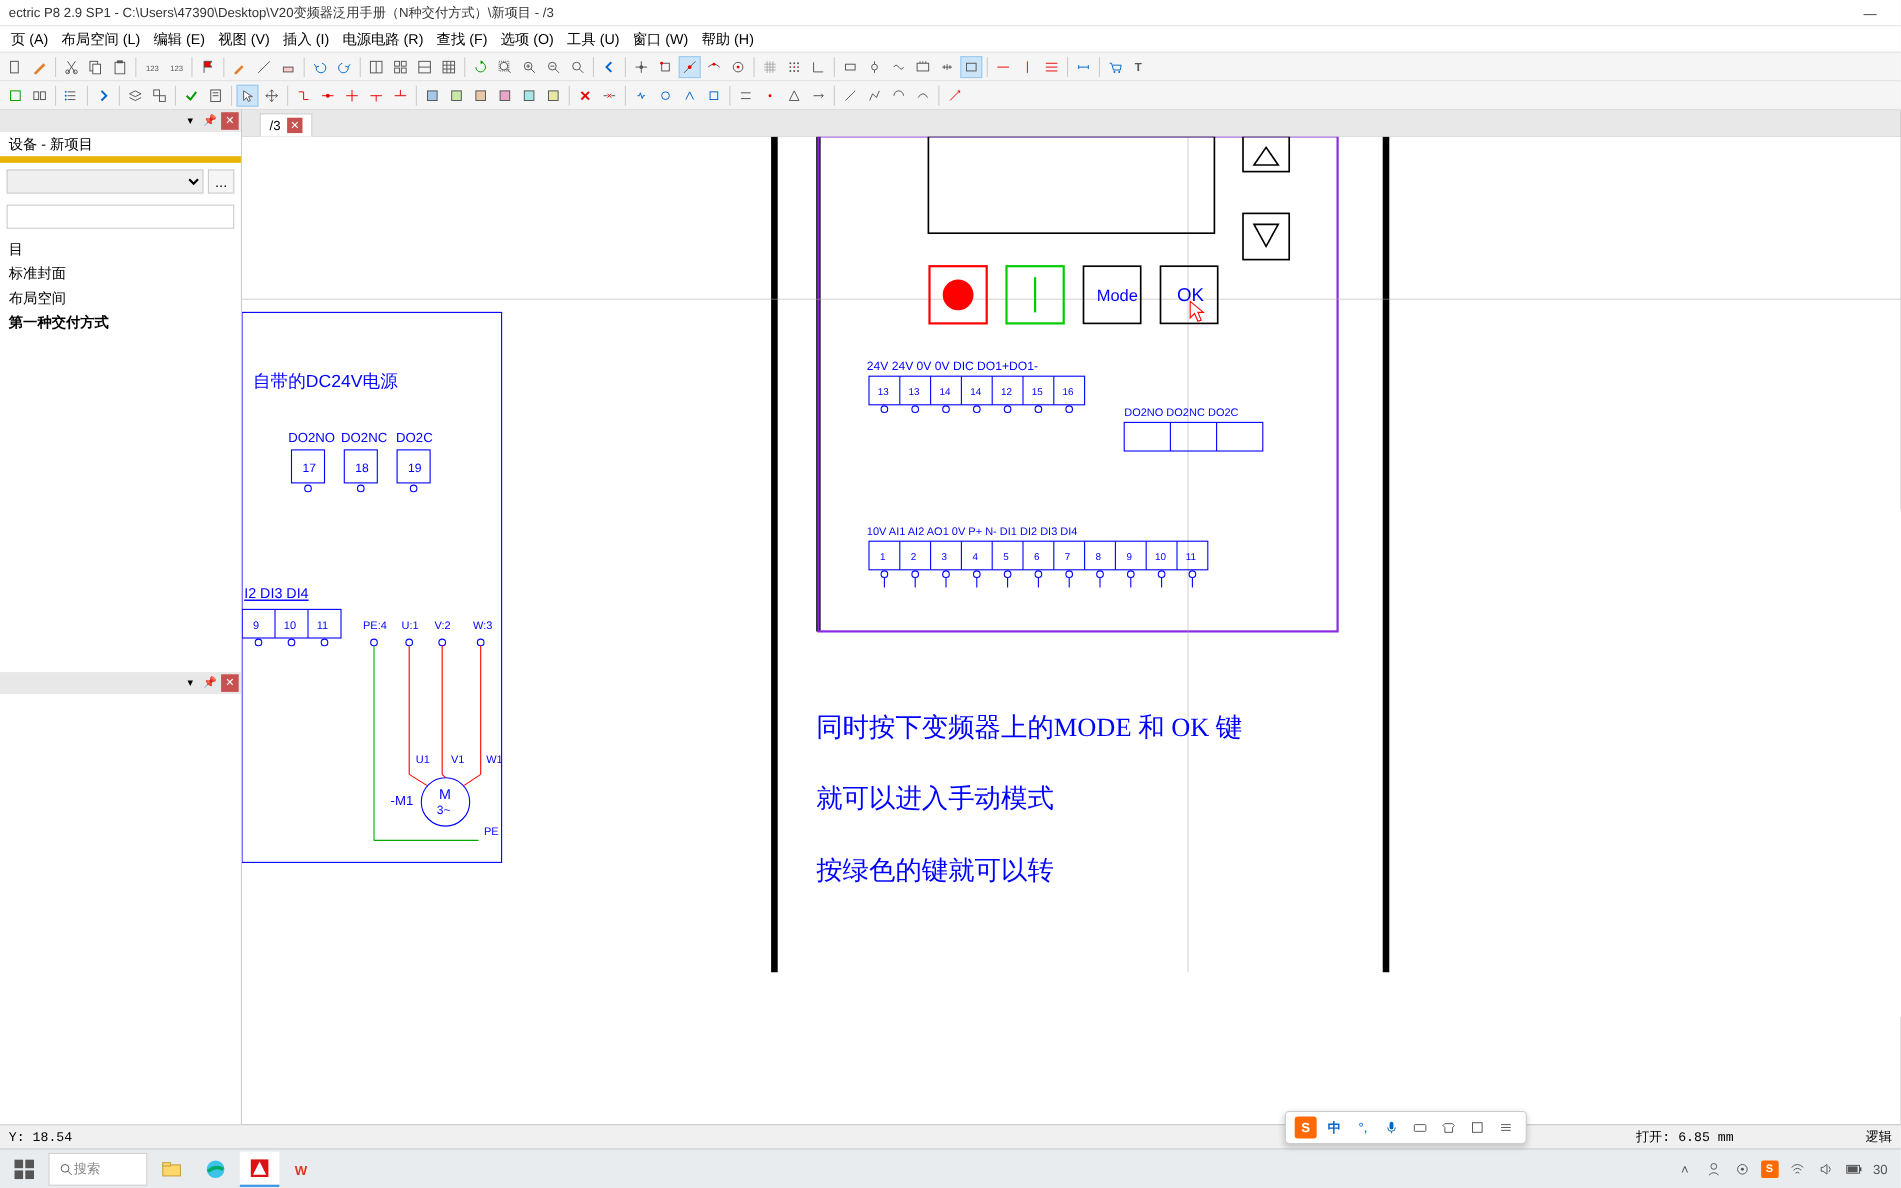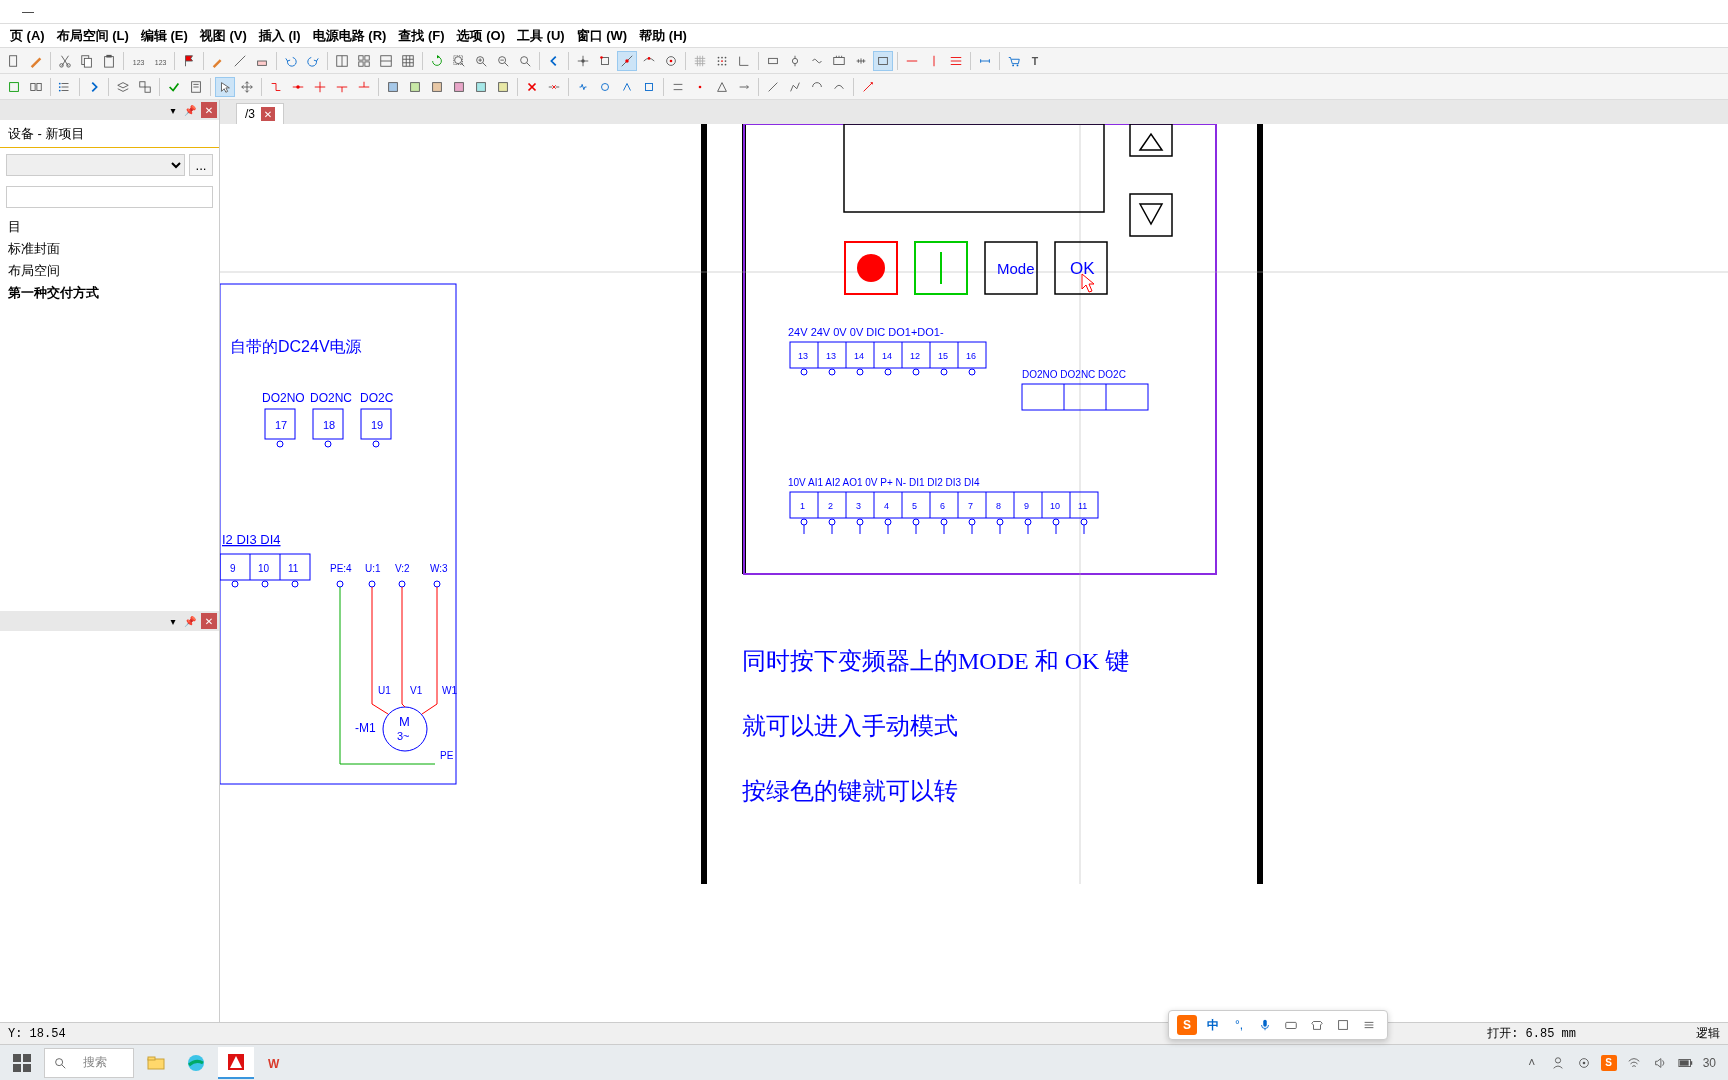--- a/index.html
+++ b/index.html
@@ -1,61 +1,62 @@
 <!DOCTYPE html>
 <html><head>
 <meta charset="utf-8">
 <style>
 * { margin: 0; padding: 0; box-sizing: border-box; }
 body { font-family: "Microsoft YaHei", "Segoe UI", sans-serif; font-size: 12px; background: #f0f0f0; overflow: hidden; width: 1728px; height: 1080px; }
 .titlebar { background: #fff; height: 24px; display: flex; align-items: center; padding: 0 8px; color: #333; border-bottom: 1px solid #ddd; }
 .titlebar .title { flex: 1; font-size: 12px; }
 .titlebar .winbtn { width: 40px; text-align: center; cursor: pointer; }
-.menubar { background: #fff; height: 24px; display: flex; align-items: center; padding: 0 4px; border-bottom: 1px solid #ddd; font-weight: bold; }
+.menubar { background: #fff; height: 24px; display: flex; align-items: center; padding: 0 4px; border-bottom: 1px solid #ddd; }
 .menubar .menu { padding: 2px 6px; cursor: pointer; font-size: 13px; }
 .toolbar { background: #f5f5f5; height: 26px; display: flex; align-items: center; padding: 0 4px; border-bottom: 1px solid #ddd; gap: 2px; }
 .toolbtn { width: 20px; height: 20px; display: flex; align-items: center; justify-content: center; cursor: pointer; border: 1px solid transparent; }
 .toolbtn svg { width: 14px; height: 14px; }
 .toolsep { width: 1px; height: 18px; background: #ccc; margin: 0 2px; }
 .main { display: flex; height: calc(100% - 24px - 24px - 26px - 26px - 22px - 36px); }
 .sidebar { width: 220px; background: #fff; border-right: 1px solid #ccc; display: flex; flex-direction: column; }
 .panel-header { height: 20px; background: #e8e8e8; display: flex; align-items: center; justify-content: flex-end; padding: 0 2px; gap: 2px; }
 .panel-header .pbtn { width: 16px; height: 16px; display: flex; align-items: center; justify-content: center; cursor: pointer; font-size: 10px; }
 .panel-header .pbtn.close { background: #c75050; color: #fff; }
-.device-label { padding: 6px 8px; background: #fff; height: 28px; display: flex; align-items: center; font-size: 13px; border-bottom: 1px solid #eab308; }
+.device-label { padding: 6px 8px; background: #fff; height: 28px; display: flex; align-items: center; font-size: 13px; border-bottom: 6px solid #eab308; }
 .search-row { display: flex; padding: 6px; gap: 4px; align-items: center; }
 .search-row select { flex: 1; height: 22px; border: 1px solid #ccc; }
 .search-row .morebtn { width: 24px; height: 22px; border: 1px solid #ccc; background: #f5f5f5; cursor: pointer; }
 .filterbox { margin: 4px 6px; height: 22px; border: 1px solid #ccc; }
 .tree { flex: 1; overflow: auto; padding: 4px 0; }
 .tree-item { padding: 2px 8px; cursor: pointer; font-size: 13px; }
 .tree-item.bold { font-weight: bold; }
 .sidebar-bottom { flex: 1; }
 .canvas-area { flex: 1; background: #808080; position: relative; display: flex; flex-direction: column; }
 .tab-strip { height: 24px; background: #e8e8e8; display: flex; align-items: flex-end; padding: 0 4px; }
 .doc-tab { background: #fff; padding: 3px 8px; border: 1px solid #ccc; border-bottom: none; display: flex; align-items: center; gap: 6px; font-size: 12px; margin-right: 2px; }
 .doc-tab .close { background: #c75050; color: #fff; width: 14px; height: 14px; display: flex; align-items: center; justify-content: center; font-size: 10px; cursor: pointer; }
 .canvas { flex: 1; background: #fff; position: relative; overflow: hidden; }
 .drawing { position: absolute; inset: 0; }
 .statusbar { height: 22px; background: #f0f0f0; border-top: 1px solid #ccc; display: flex; align-items: center; padding: 0 8px; font-size: 12px; font-family: Liberation Mono, monospace; }
 .statusbar .sp { flex: 1; }
 .taskbar { height: 36px; background: #e8ecef; border-top: 1px solid #ccc; display: flex; align-items: center; padding: 0 4px; gap: 4px; }
 .taskbar .start { width: 36px; height: 32px; display: flex; align-items: center; justify-content: center; }
-.taskbar .search { display: flex; align-items: center; gap: 16px; padding: 0 8px; height: 30px; border: 1px solid #ccc; background: #fff; width: 90px; }
+.taskbar .search { display: flex; align-items: center; gap: 0; padding: 0 8px; height: 30px; border: 1px solid #ccc; background: #fff; width: 90px; }
 .taskbar .taskapp { width: 36px; height: 32px; display: flex; align-items: center; justify-content: center; cursor: pointer; }
 .taskbar .sp { flex: 1; }
 .taskbar .tray { display: flex; align-items: center; gap: 8px; padding: 0 8px; }
 .taskbar .tray .trayicon { width: 18px; height: 18px; display: flex; align-items: center; justify-content: center; color: #555; }
 .ime-bar { position: fixed; bottom: 40px; right: 340px; background: #fff; border: 1px solid #ccc; border-radius: 4px; display: flex; align-items: center; gap: 6px; padding: 4px 8px; box-shadow: 0 2px 6px rgba(0,0,0,0.2); }
 .ime-bar .imebtn { width: 20px; height: 20px; display: flex; align-items: center; justify-content: center; }
 </style>
 </head>
 <body>
 
 <div class="titlebar">
+  <div class="title">ectric P8 2.9 SP1 - C:\Users\47390\Desktop\V20变频器泛用手册（N种交付方式）\新项目 - /3</div>
   <div class="winbtn">—</div>
 </div>
 
 <div class="menubar">
   <div class="menu">页 (A)</div>
   <div class="menu">布局空间 (L)</div>
   <div class="menu">编辑 (E)</div>
   <div class="menu">视图 (V)</div>
   <div class="menu">插入 (I)</div>
   <div class="menu">电源电路 (R)</div>

